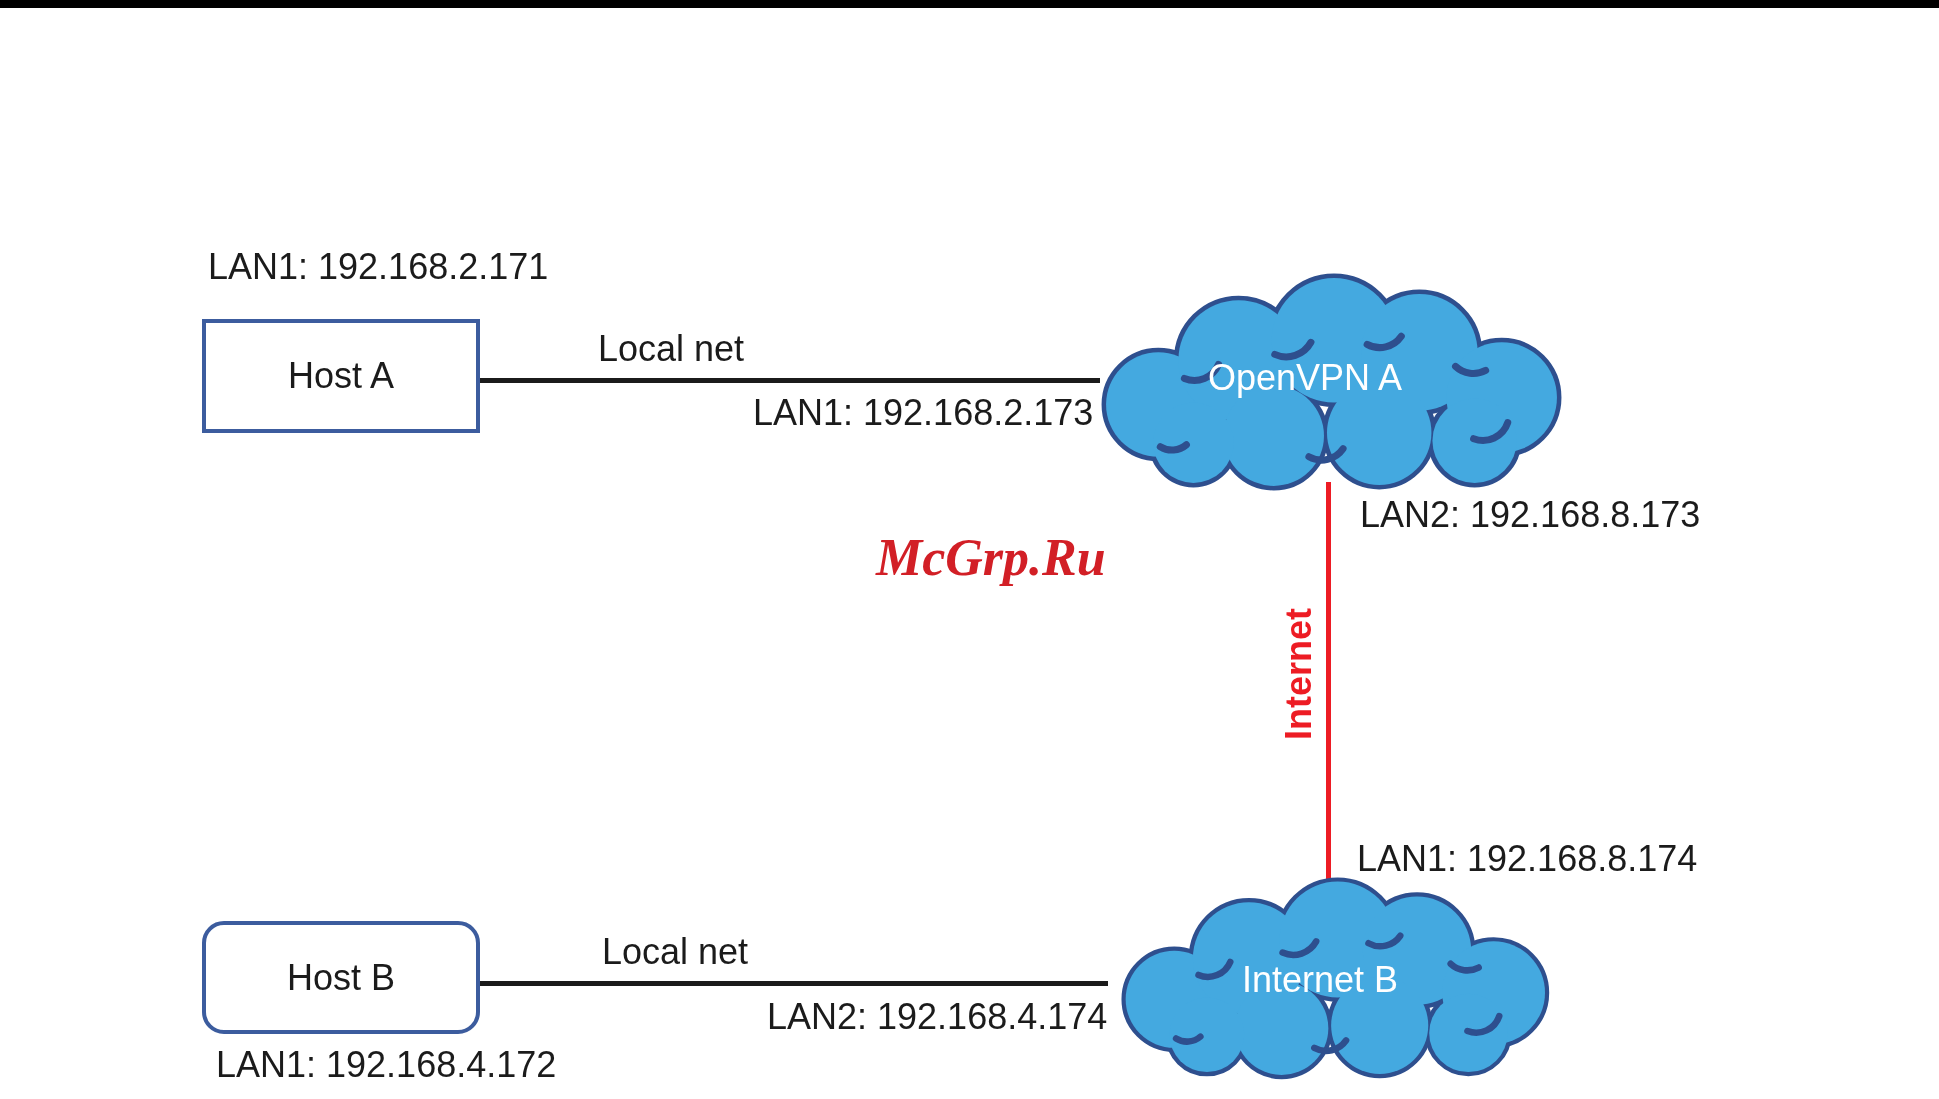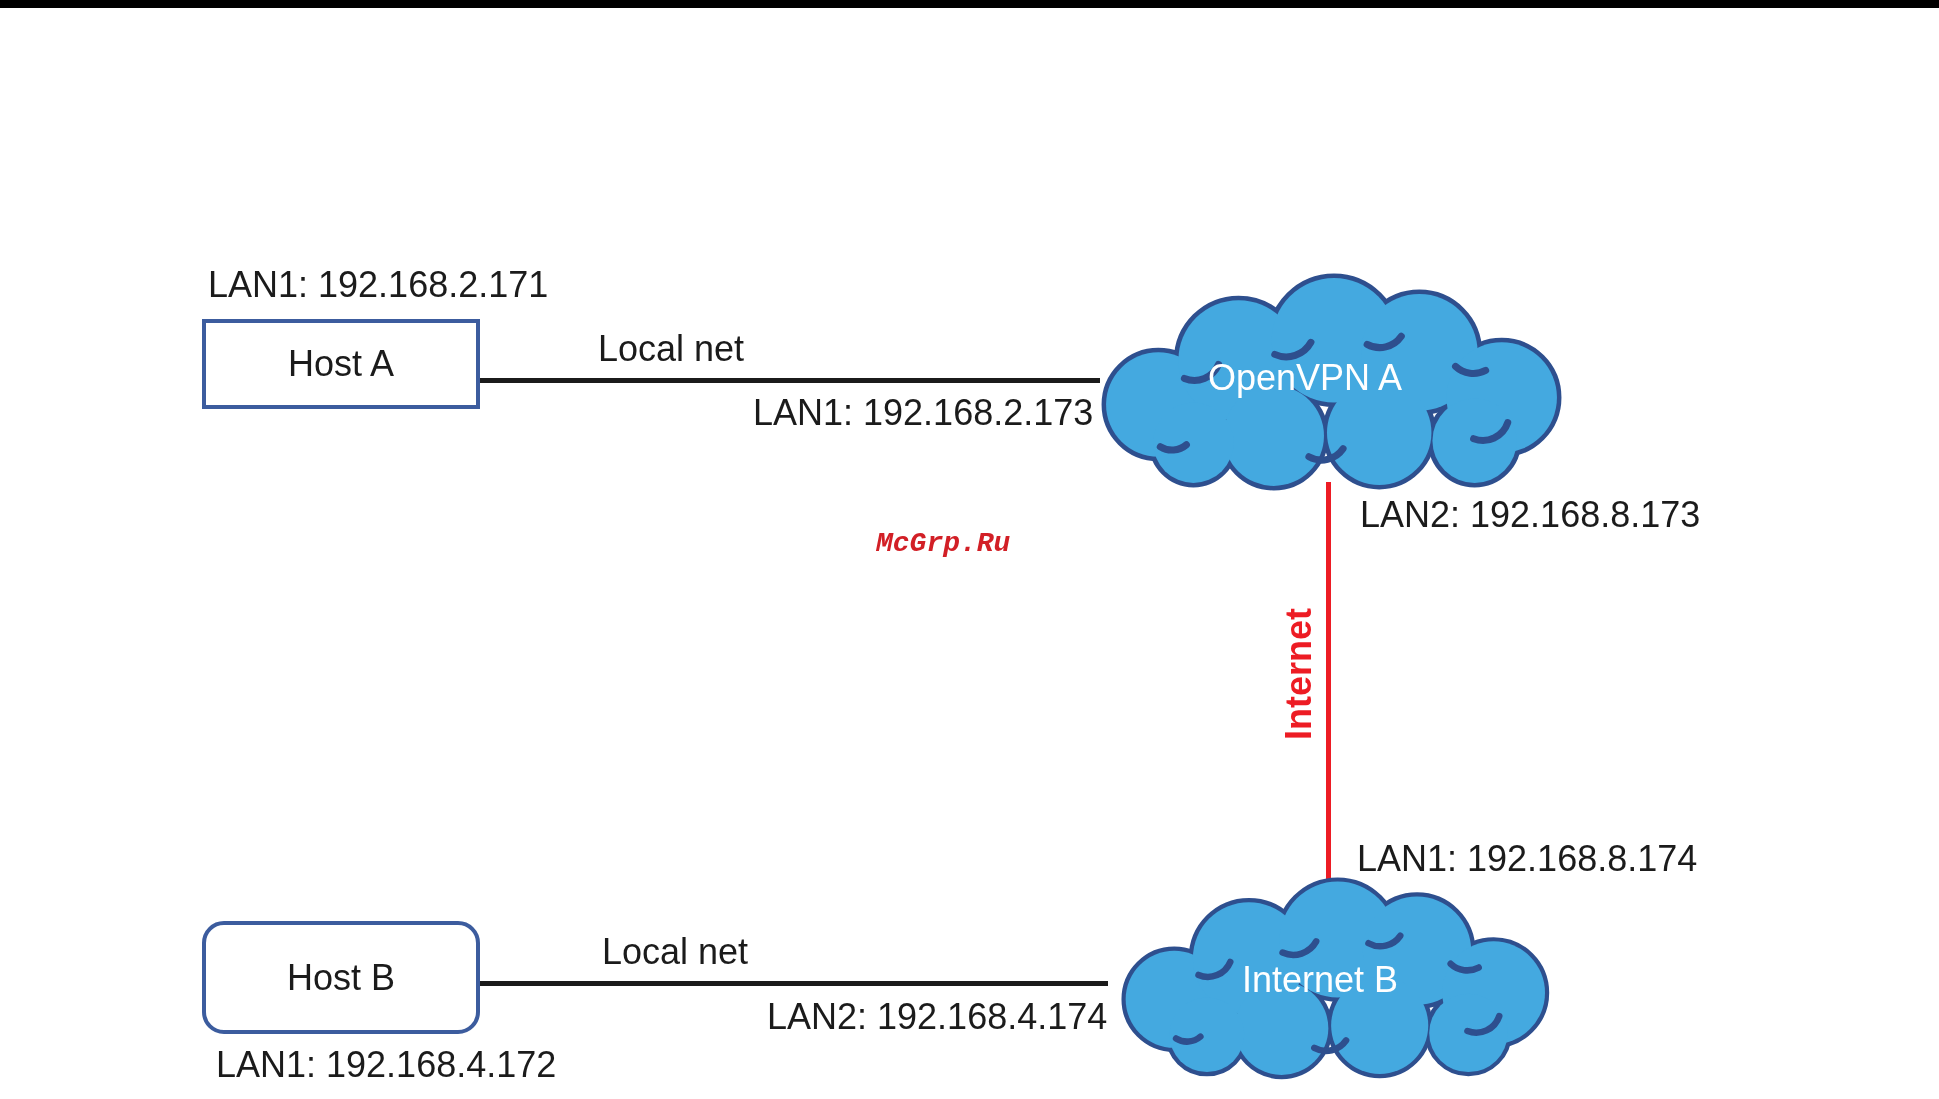--- a/index.html
+++ b/index.html
@@ -24,21 +24,21 @@
   .lbl {
     position: absolute;
     font-size: 36px;
     line-height: 1.08;
     color: var(--label, #1b1b1b);
     white-space: nowrap;
   }
   .hostbox {
     position: absolute;
     width: 278px;
-    height: 90px;
+    height: 114px;
     box-sizing: border-box;
     border: 4px solid var(--box_border, #3C5C9E);
     background: #ffffff;
     display: flex;
     align-items: center;
     justify-content: center;
     z-index: 2;
   }
   .hostbox span {
     font-size: 36px;
@@ -99,37 +99,37 @@
     font-weight: bold;
     color: var(--internet_line, #ED1C24);
     text-align: center;
     white-space: nowrap;
     z-index: 2;
   }
   .watermark {
     position: absolute;
     left: 876px;
     top: 528px;
-    font-family: Liberation Mono, monospace;
+    font-family: Liberation Serif, serif;
     font-style: italic;
     font-weight: bold;
-    font-size: 28px;
+    font-size: 52px;
     color: var(--watermark_red, #D21F26);
     white-space: nowrap;
     z-index: 4;
   }
 </style>
 </head>
 <body>
 
 <div class="stage" style="--background: #ffffff; --bar: #000000; --label: #1b1b1b; --cloud_fill: #44A9E0; --cloud_stroke: #2E4F8E; --cloud_text: #ffffff; --box_border: #3C5C9E; --link_line: #1b1b1b; --internet_line: #ED1C24; --watermark_red: #D21F26;">
 
   <div class="topbar"></div>
 
-  <div class="lbl" style="left:208px; top:266px;">LAN1: 192.168.2.171</div>
+  <div class="lbl" style="left:208px; top:248px;">LAN1: 192.168.2.171</div>
   <div class="hostbox" style="left:202px; top:319px;">
     <span>Host A</span>
   </div>
 
   <div class="hline" style="left:480px; top:378px; width:620px;"></div>
   <div class="lbl" style="left:598px; top:330px;">Local net</div>
   <div class="lbl" style="left:753px; top:394px;">LAN1: 192.168.2.173</div>
 
   <div class="vline-red" style="left:1326px; top:482px; height:410px;"></div>
   <div class="internet-lbl">Internet</div>

